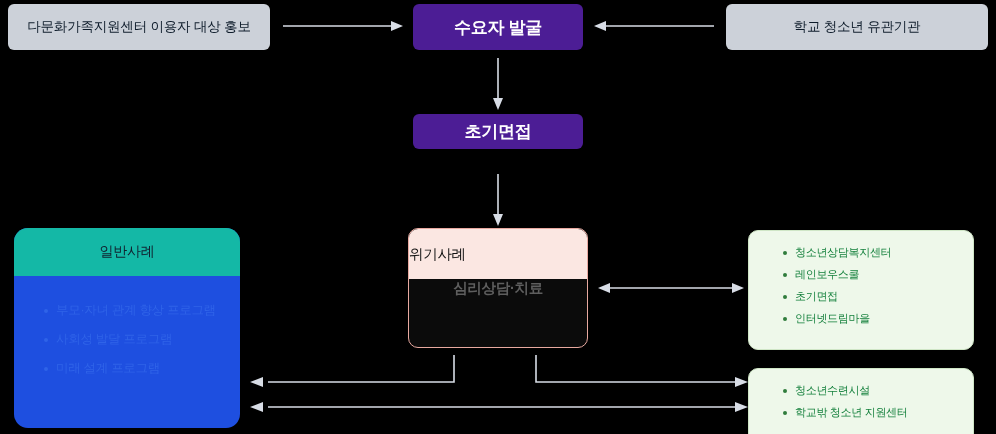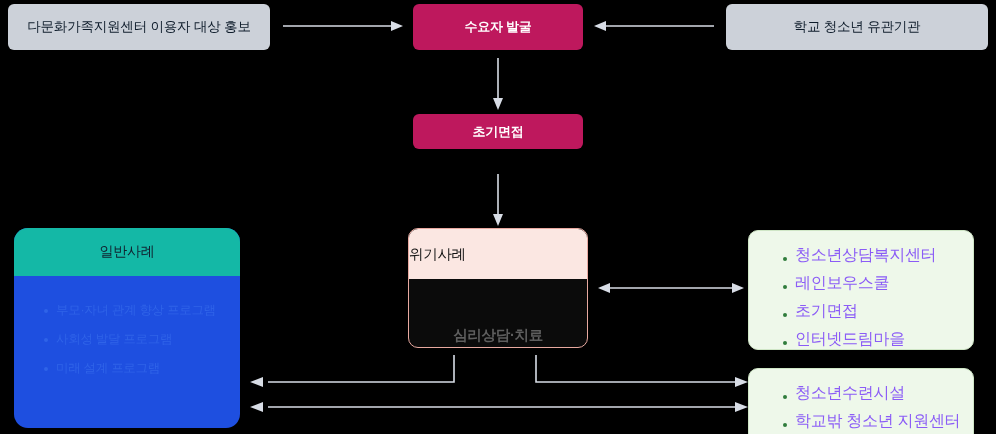--- a/index.html
+++ b/index.html
@@ -27,24 +27,24 @@
   .pill {
     background: #ccd1d9;
     border-radius: 6px;
     color: #0d1b2a;
     font-size: 13.5px;
     letter-spacing: -0.2px;
   }
 
   
   .blue-box {
-    background: #be185d;
+    background: #4c1d95;
     border-radius: 6px;
     color: #ffffff;
-    font-size: 13px;
+    font-size: 17px;
     font-weight: bold;
     letter-spacing: -0.3px;
   }
 
   
   .general-panel {
     position: absolute;
     box-sizing: border-box;
     background: #1e4fe0;
     border-radius: 14px;
@@ -95,43 +95,43 @@
     background: #fbe7e2;
     display: flex;
     align-items: center;
     color: #111111;
     font-size: 14.5px;
     letter-spacing: -0.3px;
   }
   .crisis-bottom {
     height: 66px;
     display: flex;
-    align-items: flex-end;
+    align-items: flex-start;
     justify-content: center;
     color: #5e5e5e;
     font-size: 14.5px;
     font-weight: bold;
     letter-spacing: -0.3px;
   }
 
   
   .green-panel {
     position: absolute;
     box-sizing: border-box;
     background: #eef8ea;
     border: 1px solid #cfe6c6;
     border-radius: 10px;
     padding: 14px 0 0 34px;
   }
   .green-panel .bullet-row {
     display: flex;
-    align-items: center;
+    align-items: flex-start;
     margin-bottom: 7px;
-    font-size: 16px;
-    color: #8b5cf6;
+    font-size: 11px;
+    color: #15803d;
     letter-spacing: -0.3px;
   }
   .green-panel .dot {
     width: 4px;
     height: 4px;
     border-radius: 50%;
     background: #2f7d3c;
     margin-top: 6px;
     margin-right: 8px;
     flex: none;

